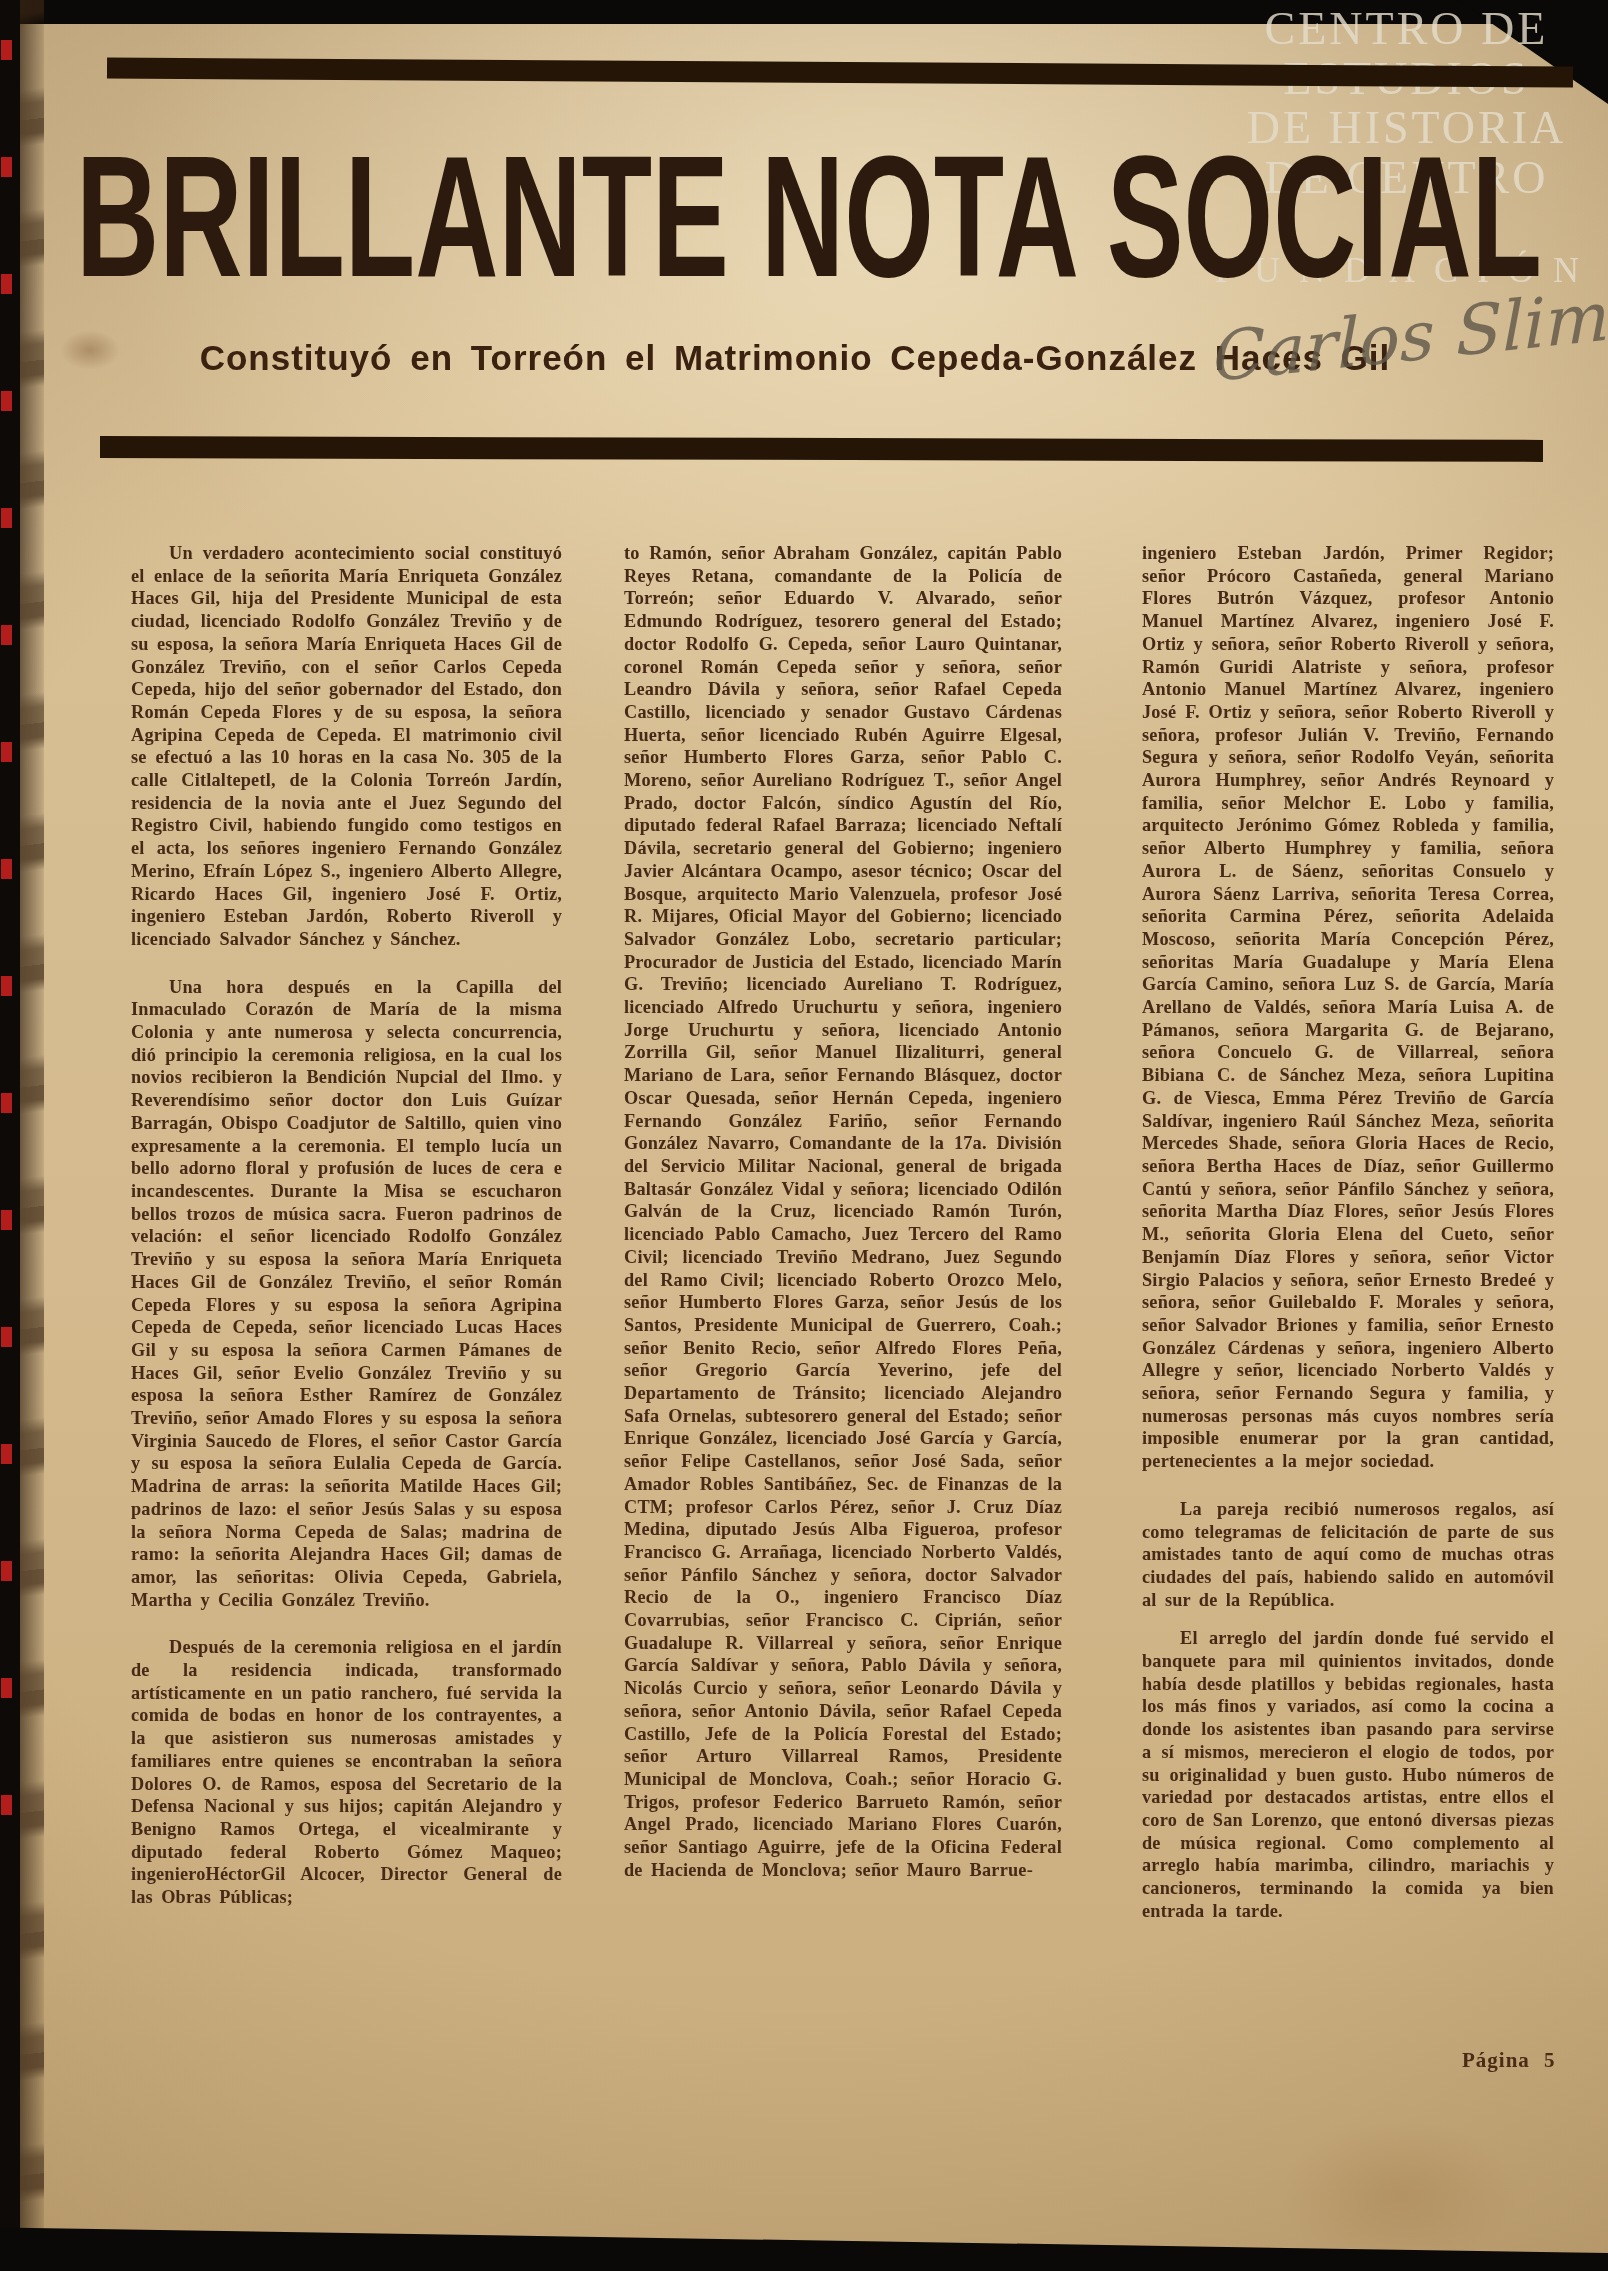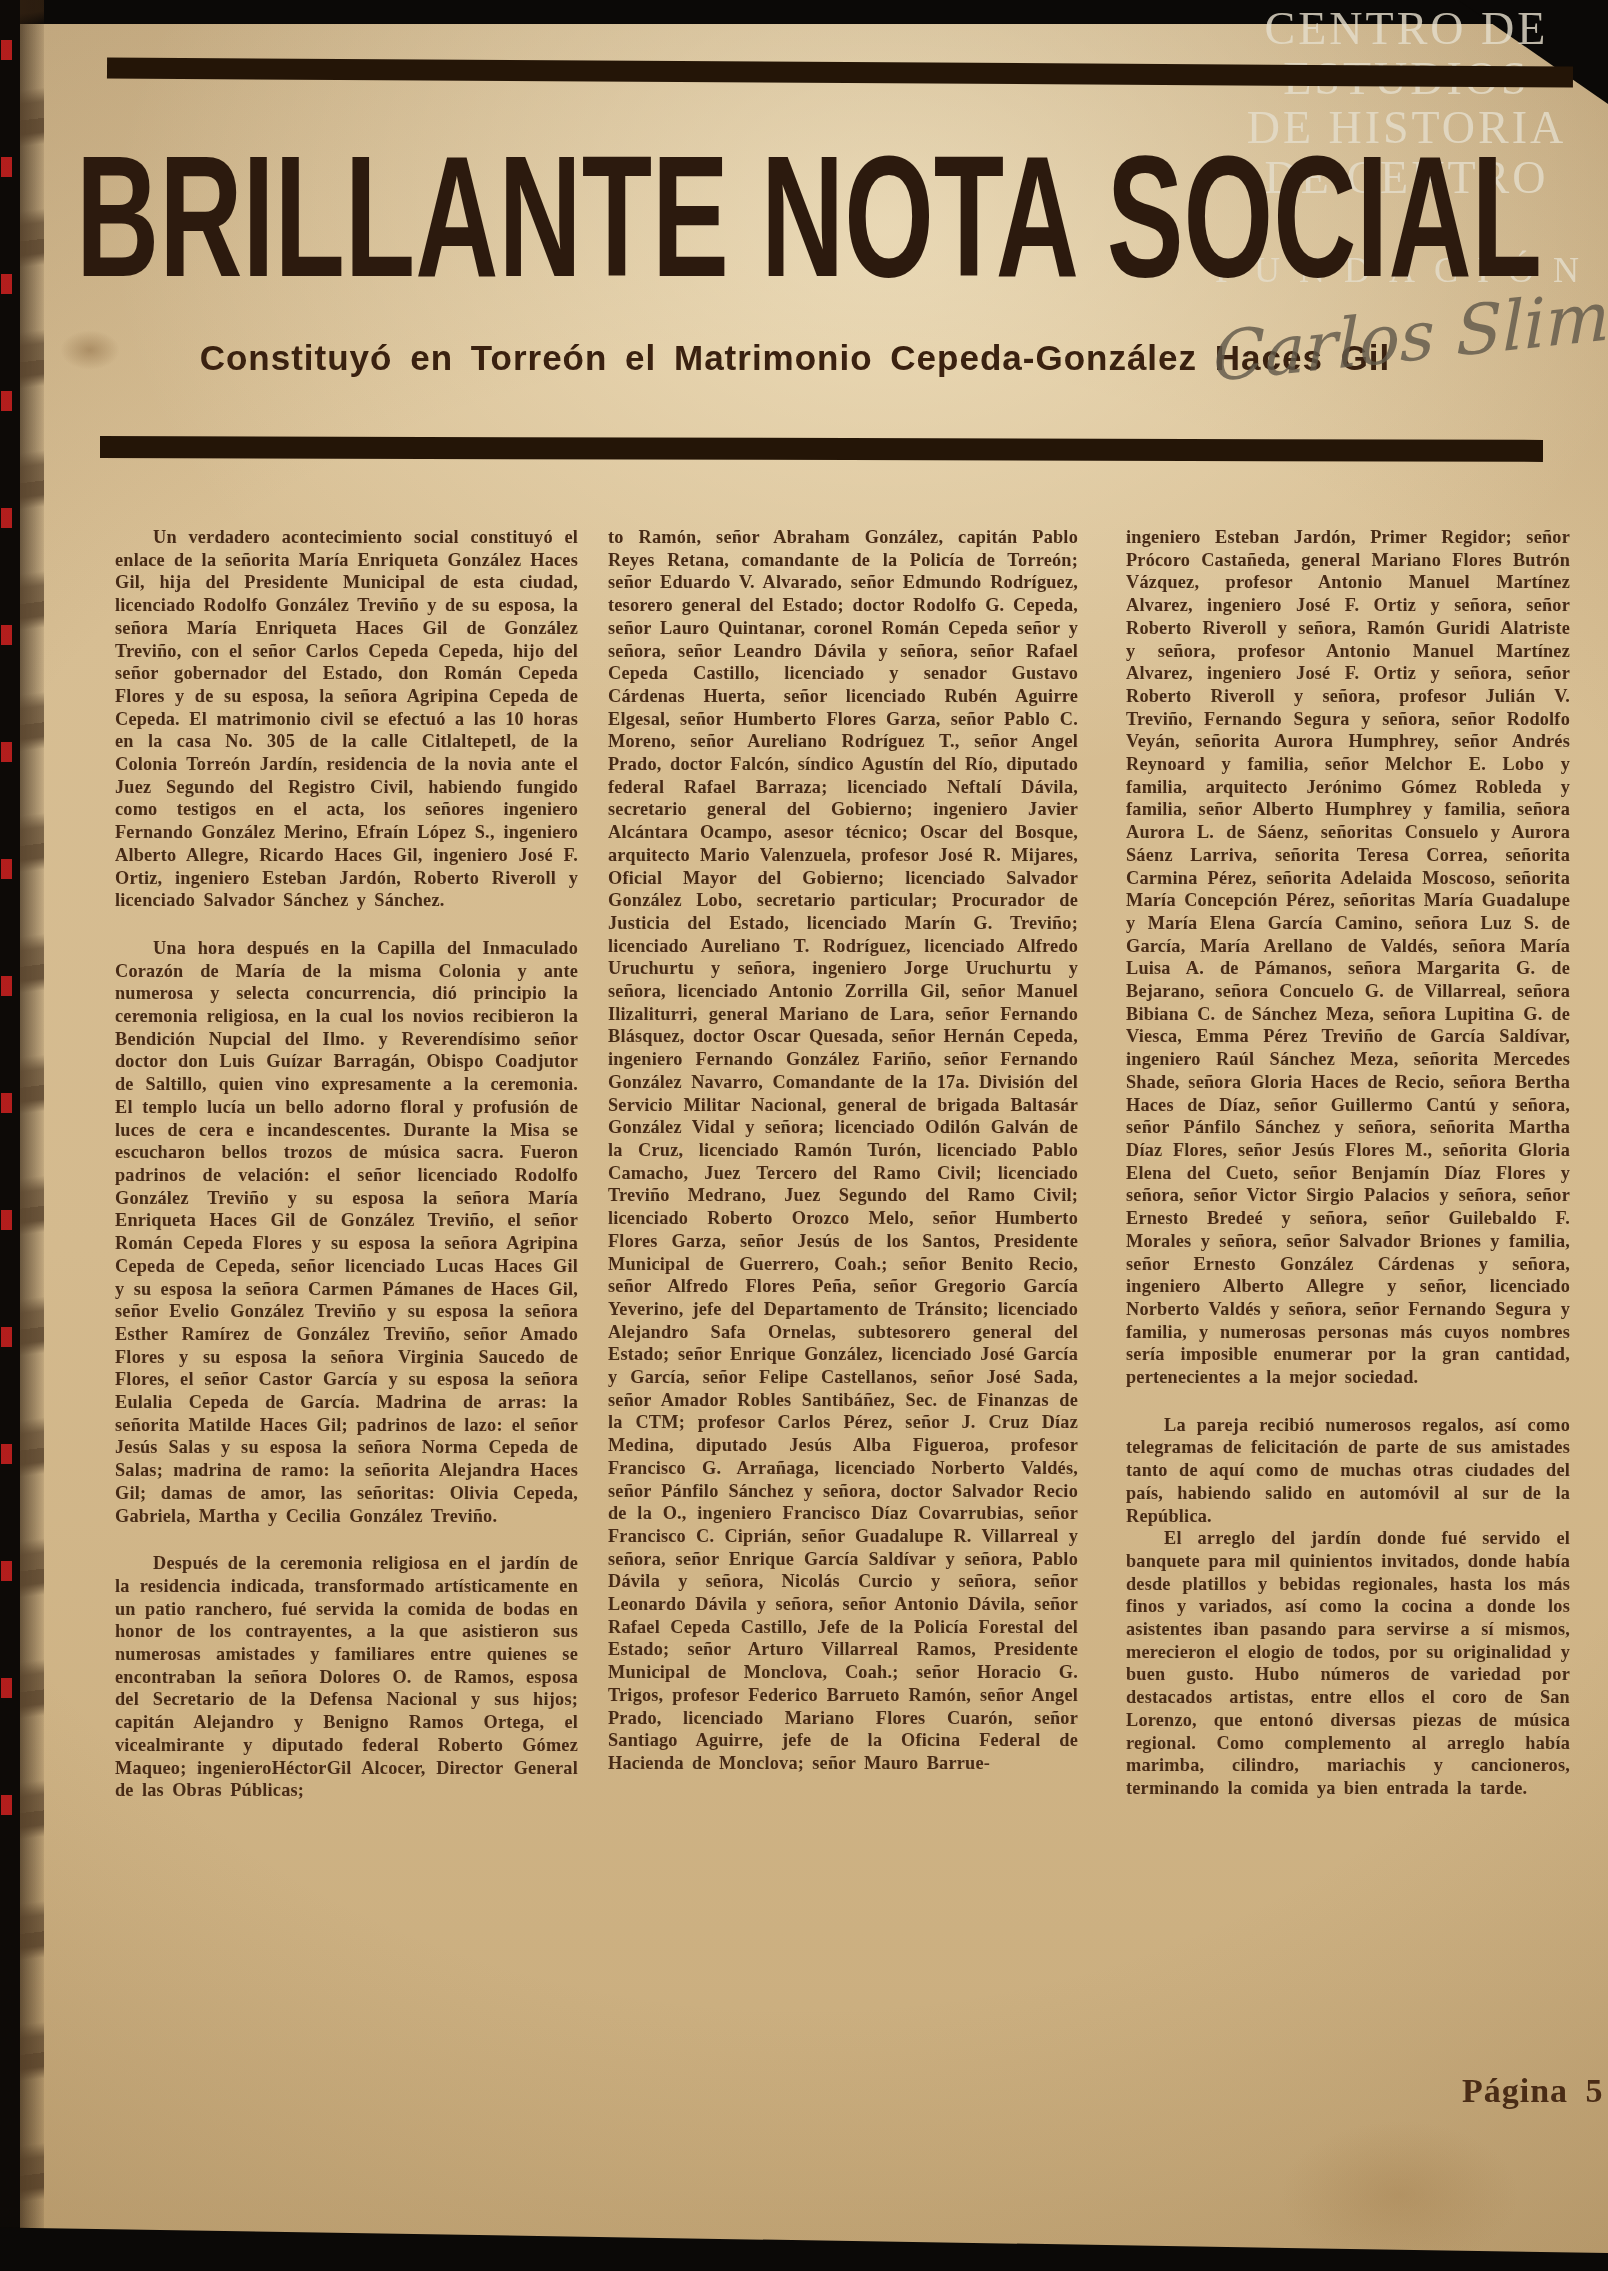--- a/index.html
+++ b/index.html
@@ -61,29 +61,29 @@
     white-space:nowrap;
   }
 
   
   .columns{
     position:absolute;left:115px;top:526px;width:1465px;
     display:grid;grid-template-columns:463px 470px 462px;column-gap:30px;
   }
   .col{color:#472a16;font-weight:bold;font-size:18.3px;line-height:22.7px;
     text-align:justify;letter-spacing:0.2px;word-spacing:3.5px;}
-  .col p{margin:0;}
+  .col p{margin:16px;}
   .col p.indent{text-indent:38px;}
   .col p.gap{margin-top:25px;}
   .col3pad{padding-left:18px;}
 
   .page-number{
     position:absolute;left:1462px;top:2048px;
-    font-family:"Liberation Serif",serif;font-weight:bold;font-size:34px;color:#4a2c16;
-    letter-spacing:1px;word-spacing:8px;margin-top:24px;
+    font-family:"Liberation Serif",serif;font-weight:bold;font-size:21px;color:#4a2c16;
+    letter-spacing:1px;word-spacing:8px;
   }
 </style>
 </head>
 <body>
 
 <div class="page">
 
   <div class="top-bar"></div>
   <div class="corner-cut"></div>
   <div class="left-tear"></div>

